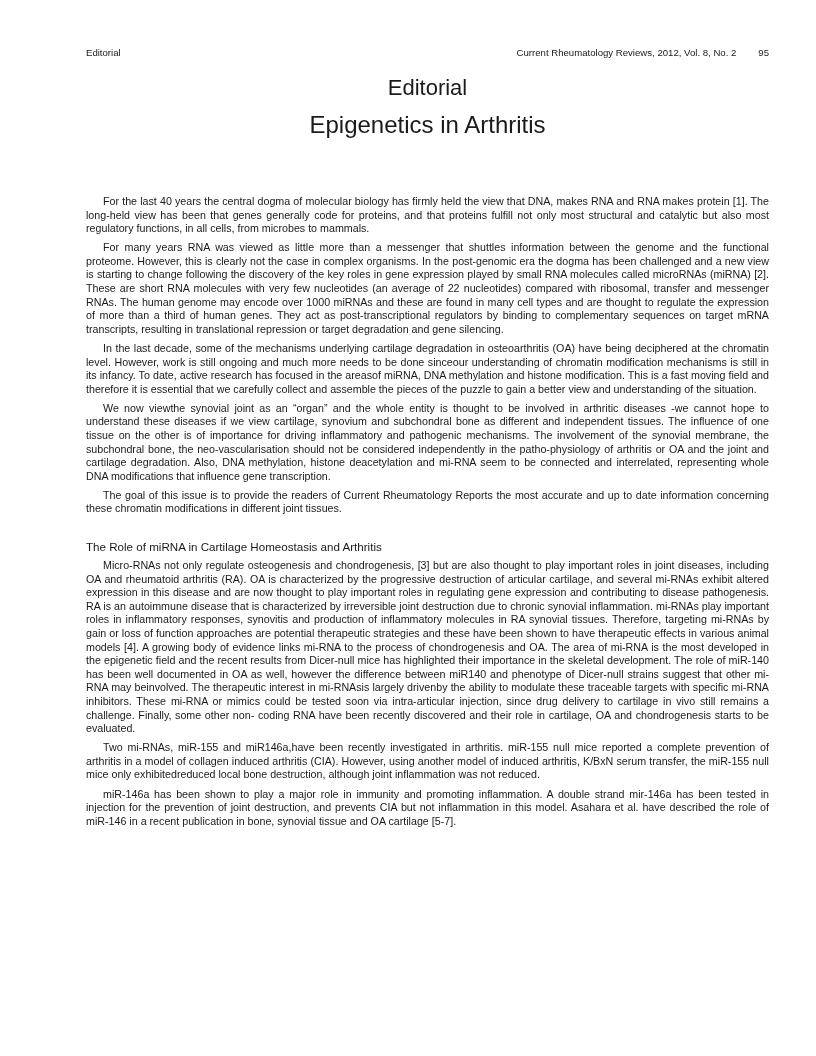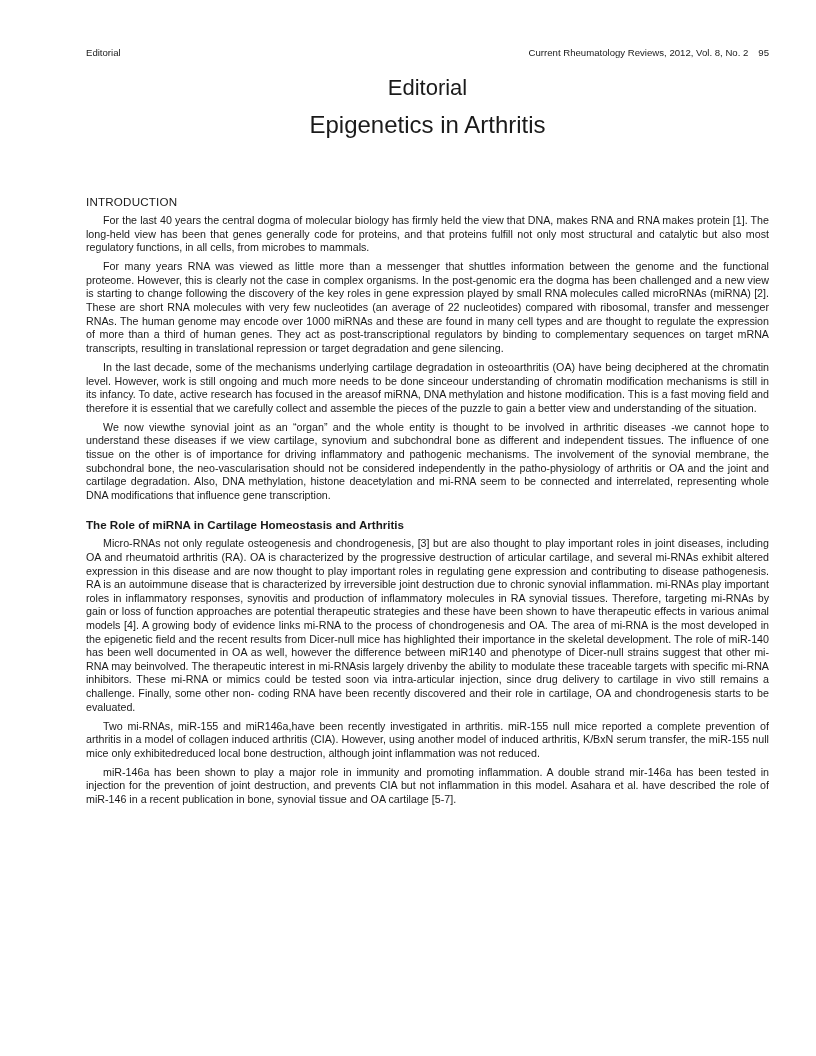--- a/index.html
+++ b/index.html
@@ -20,21 +20,21 @@
       top: 47px;
       left: 86px;
       width: 683px;
       font-size: 9.6px;
       line-height: 12px;
       display: flex;
       justify-content: space-between;
     }
     .running-header .right {
       display: flex;
-      gap: 10px;
+      gap: 22px;
     }
     .title-block {
       position: absolute;
       top: 74px;
       left: 86px;
       width: 683px;
       text-align: center;
     }
     .title {
       font-size: 22px;
@@ -59,23 +59,22 @@
     .section-heading {
       font-size: 11.6px;
       line-height: 14px;
       margin: 0 0 5px 0;
       font-weight: normal;
     }
     .section-heading.upper {
       letter-spacing: 0.2px;
     }
     .section-heading.second {
-      margin-top: 16px;
+      margin-top: 24px;
       margin-bottom: 5px;
-      font-weight: bold;
     }
     p {
       margin: 0 0 5.5px 0;
       text-indent: 17px;
       text-align: justify;
     }
   </style>
 </head>
 <body>
 
@@ -87,25 +86,25 @@
   </span>
 </div>
 
 <div class="title-block">
   <h1 class="title">Editorial</h1>
   <h2 class="subtitle">Epigenetics in Arthritis</h2>
 </div>
 
 <div class="content">
   <section>
-    <h3 class="section-heading upper">INTRODUCTION</h3>
     <p>For the last 40 years the central dogma of molecular biology has firmly held the view that DNA, makes RNA and RNA makes protein [1]. The long-held view has been that genes generally code for proteins, and that proteins fulfill not only most structural and catalytic but also most regulatory functions, in all cells, from microbes to mammals.</p>
     <p>For many years RNA was viewed as little more than a messenger that shuttles information between the genome and the functional proteome. However, this is clearly not the case in complex organisms. In the post-genomic era the dogma has been challenged and a new view is starting to change following the discovery of the key roles in gene expression played by small RNA molecules called microRNAs (miRNA) [2]. These are short RNA molecules with very few nucleotides (an average of 22 nucleotides) compared with ribosomal, transfer and messenger RNAs. The human genome may encode over 1000 miRNAs and these are found in many cell types and are thought to regulate the expression of more than a third of human genes. They act as post-transcriptional regulators by binding to complementary sequences on target mRNA transcripts, resulting in translational repression or target degradation and gene silencing.</p>
     <p>In the last decade, some of the mechanisms underlying cartilage degradation in osteoarthritis (OA) have being deciphered at the chromatin level. However, work is still ongoing and much more needs to be done sinceour understanding of chromatin modification mechanisms is still in its infancy. To date, active research has focused in the areasof miRNA, DNA methylation and histone modification. This is a fast moving field and therefore it is essential that we carefully collect and assemble the pieces of the puzzle to gain a better view and understanding of the situation.</p>
     <p>We now viewthe synovial joint as an “organ” and the whole entity is thought to be involved in arthritic diseases -we cannot hope to understand these diseases if we view cartilage, synovium and subchondral bone as different and independent tissues. The influence of one tissue on the other is of importance for driving inflammatory and pathogenic mechanisms. The involvement of the synovial membrane, the subchondral bone, the neo-vascularisation should not be considered independently in the patho-physiology of arthritis or OA and the joint and cartilage degradation. Also, DNA methylation, histone deacetylation and mi-RNA seem to be connected and interrelated, representing whole DNA modifications that influence gene transcription.</p>
+    <p>The goal of this issue is to provide the readers of Current Rheumatology Reports the most accurate and up to date information concerning these chromatin modifications in different joint tissues.</p>
   </section>
   <section>
     <h3 class="section-heading second">The Role of miRNA in Cartilage Homeostasis and Arthritis</h3>
     <p>Micro-RNAs not only regulate osteogenesis and chondrogenesis, [3] but are also thought to play important roles in joint diseases, including OA and rheumatoid arthritis (RA). OA is characterized by the progressive destruction of articular cartilage, and several mi-RNAs exhibit altered expression in this disease and are now thought to play important roles in regulating gene expression and contributing to disease pathogenesis. RA is an autoimmune disease that is characterized by irreversible joint destruction due to chronic synovial inflammation. mi-RNAs play important roles in inflammatory responses, synovitis and production of inflammatory molecules in RA synovial tissues. Therefore, targeting mi-RNAs by gain or loss of function approaches are potential therapeutic strategies and these have been shown to have therapeutic effects in various animal models [4]. A growing body of evidence links mi-RNA to the process of chondrogenesis and OA. The area of mi-RNA is the most developed in the epigenetic field and the recent results from Dicer-null mice has highlighted their importance in the skeletal development. The role of miR-140 has been well documented in OA as well, however the difference between miR140 and phenotype of Dicer-null strains suggest that other mi-RNA may beinvolved.  The therapeutic interest in mi-RNAsis largely drivenby the ability to modulate these traceable targets with specific mi-RNA inhibitors. These mi-RNA or mimics could be tested soon via intra-articular injection, since drug delivery to cartilage in vivo still remains a challenge. Finally, some other non- coding RNA have been recently discovered and their role in cartilage, OA and chondrogenesis starts to be evaluated.</p>
     <p>Two mi-RNAs, miR-155 and miR146a,have been recently investigated in arthritis. miR-155 null mice reported a complete prevention of arthritis in a model of collagen induced arthritis (CIA). However, using another model of induced arthritis, K/BxN serum transfer, the miR-155 null mice only exhibitedreduced local bone destruction, although joint inflammation was not reduced.</p>
     <p>miR-146a has been shown to play a major role in immunity and promoting inflammation. A double strand mir-146a has been tested in injection for the prevention of joint destruction, and prevents CIA but not inflammation in this model. Asahara et al. have described the role of miR-146 in a recent publication in bone, synovial tissue and OA cartilage [5-7].</p>
   </section>
 </div>
 
 </body></html>

